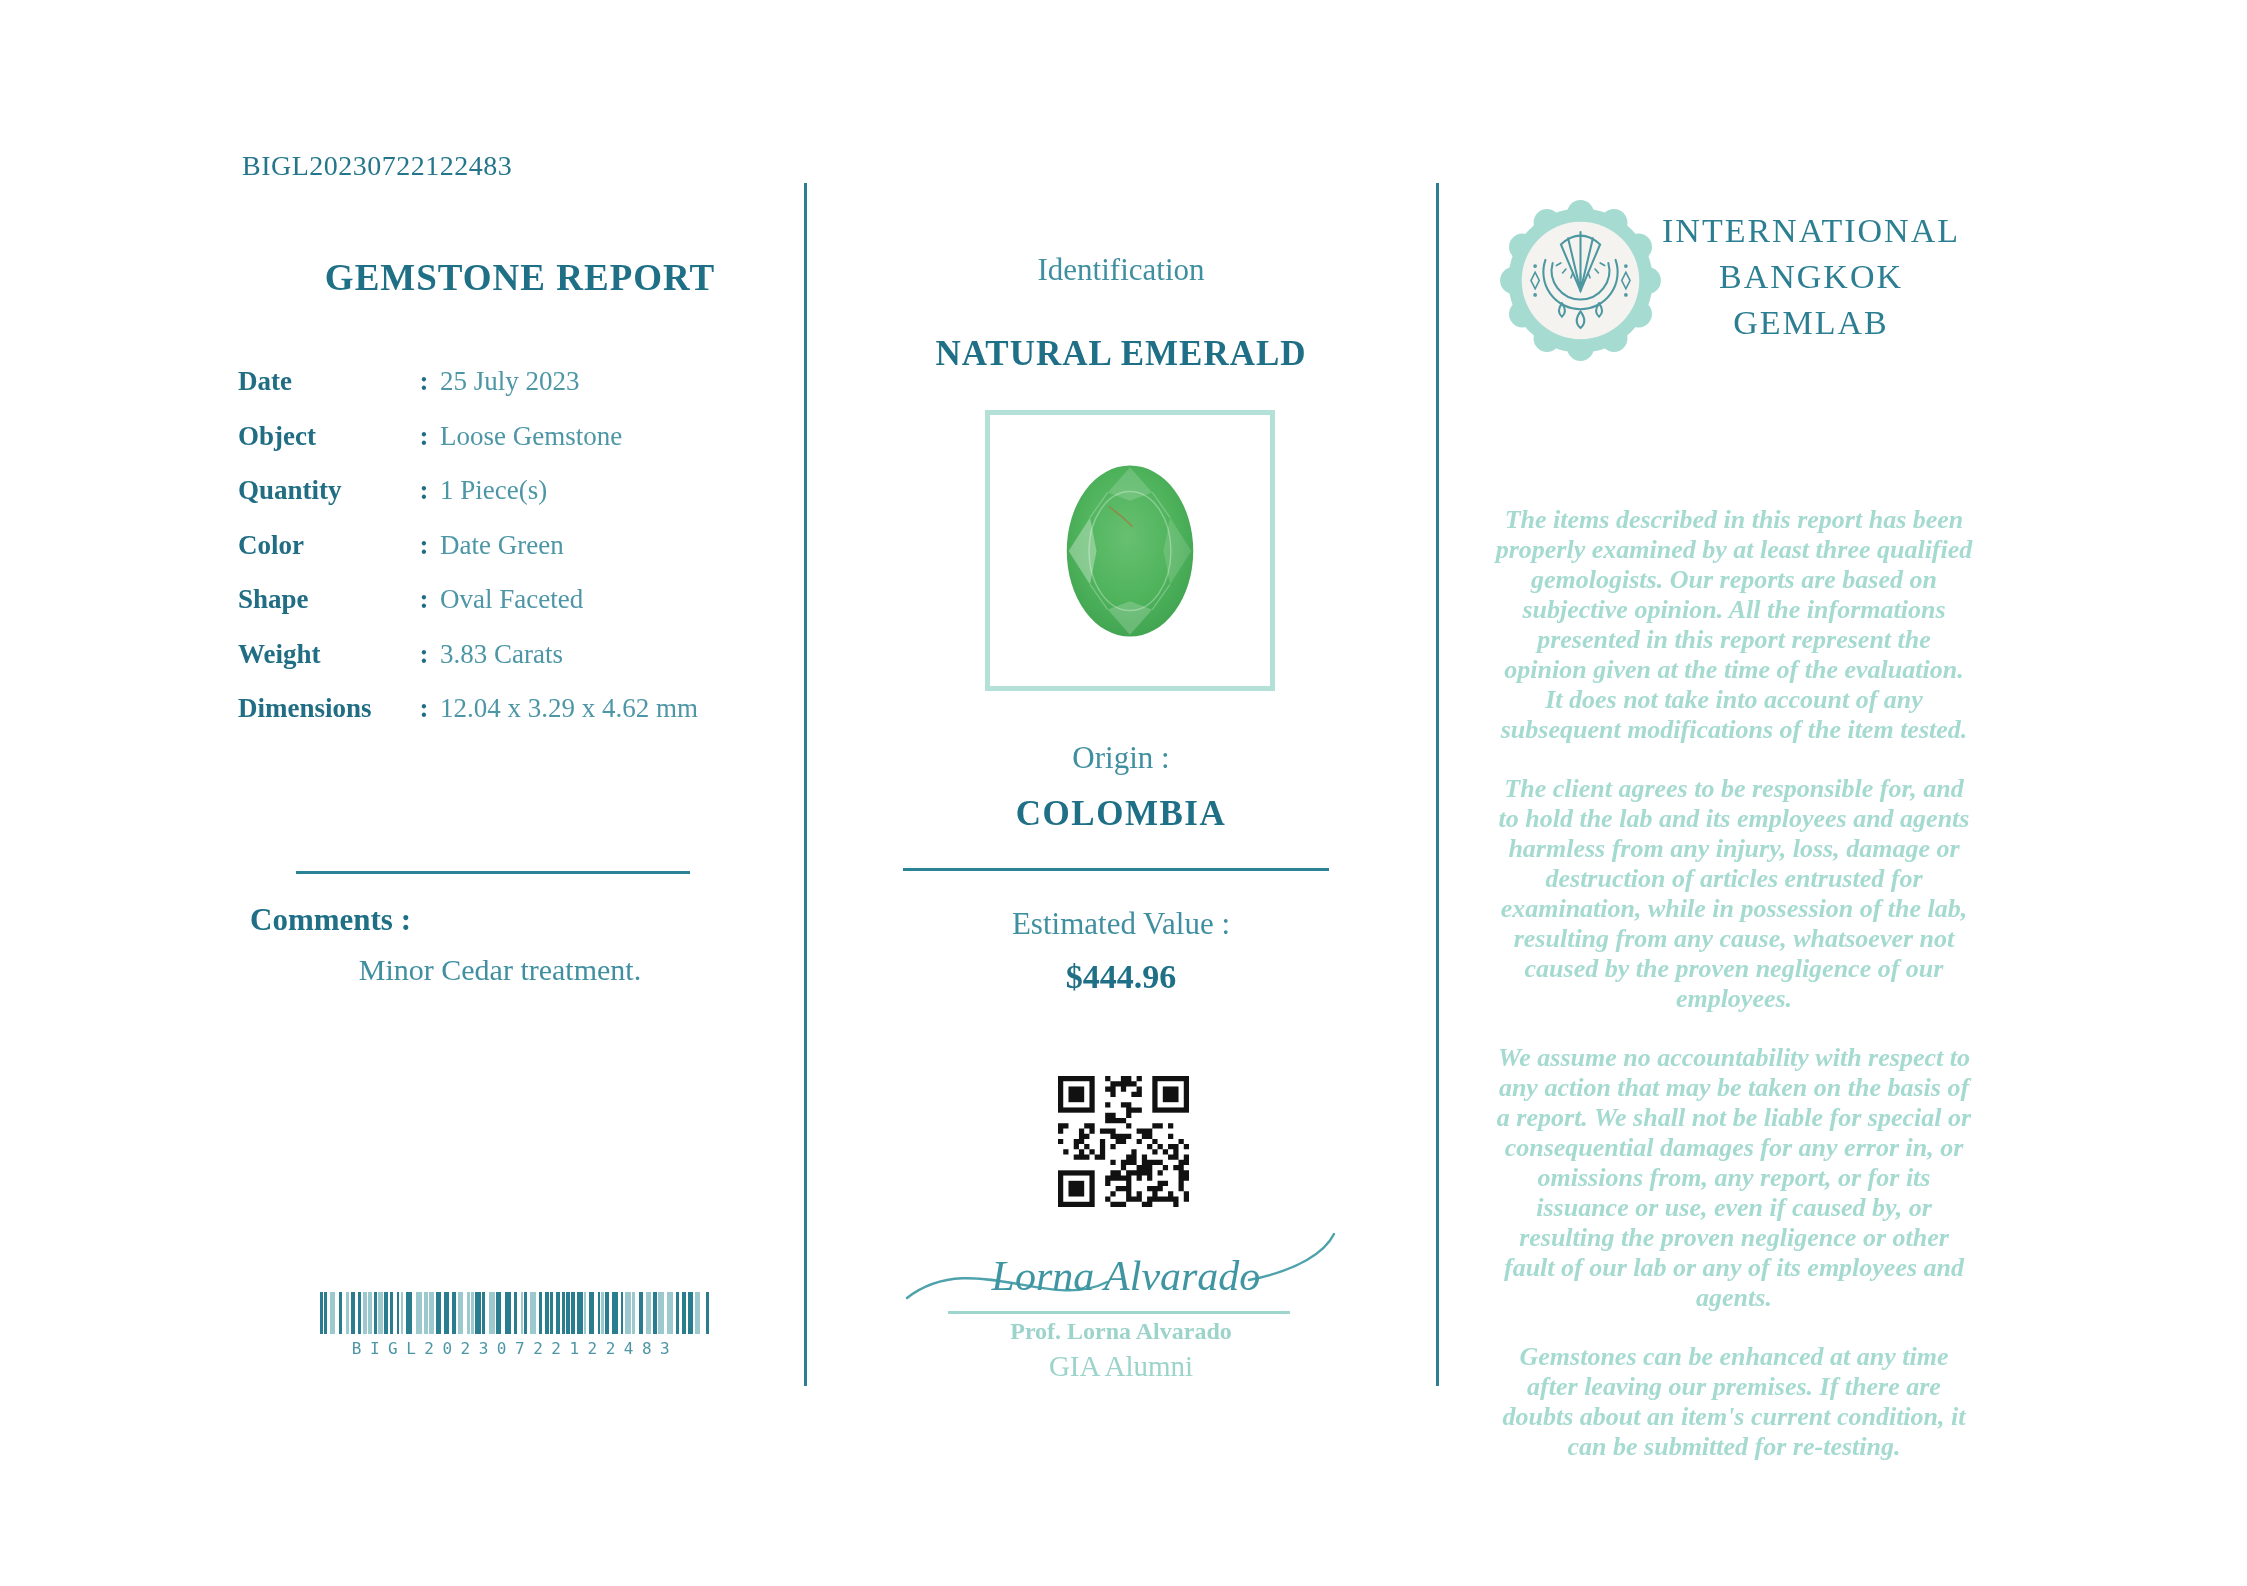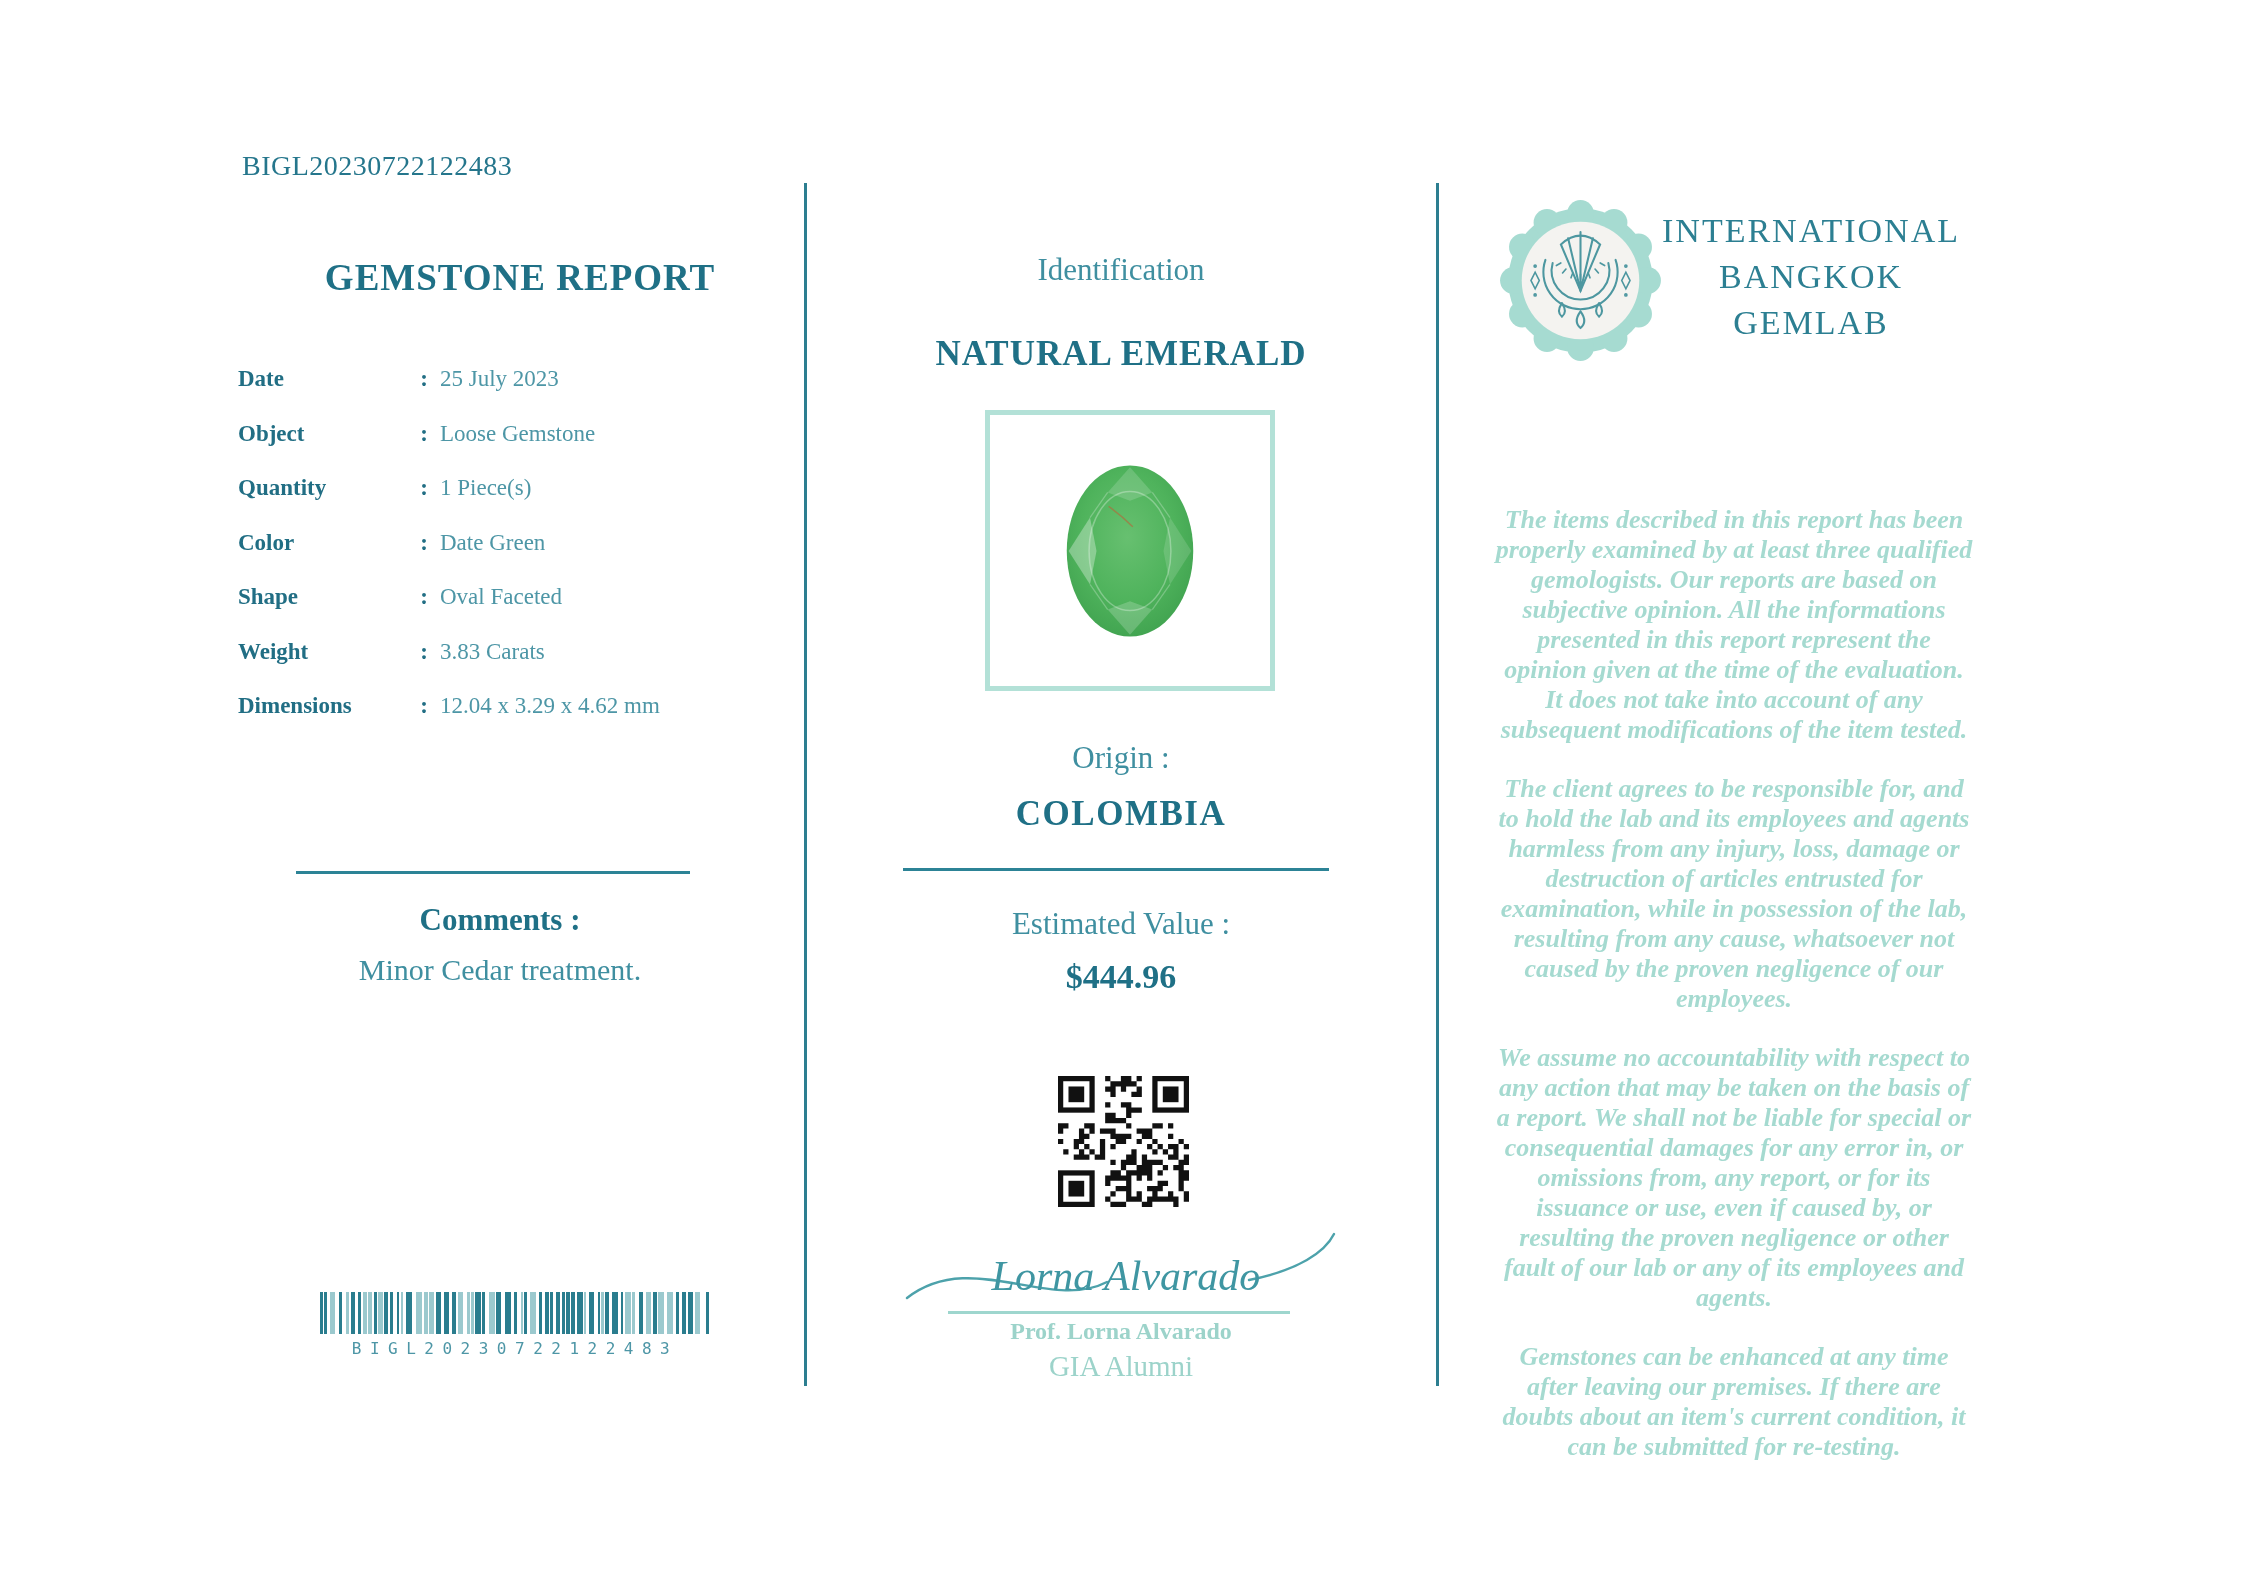--- a/index.html
+++ b/index.html
@@ -10,27 +10,27 @@
 
   
   .vline{position:absolute;top:183px;width:3px;height:1203px;background:#2c7e90}
   .vline1{left:804px}
   .vline2{left:1436px}
 
   
   .report-no{left:242px;top:150px;font-size:28px;color:#25768c;letter-spacing:.5px}
   .left-title{left:250px;top:256px;width:540px;text-align:center;font-size:37px;
               font-weight:bold;color:#1f7086;letter-spacing:1px}
-  .details{left:238px;top:366px;width:570px;font-size:23px}
+  .details{left:238px;top:366px;width:570px;font-size:27px}
   .details .row{display:flex;align-items:flex-start;height:54.5px}
   .details .lbl{width:170px;font-weight:bold;color:#216e84}
   .details .sep{width:32px;text-align:center;font-weight:bold;color:#216e84}
   .details .val{color:#4d96a6}
   .hline-left{left:296px;top:871px;width:394px;height:3px;background:#2c8396}
-  .comments-h{left:250px;top:902px;width:500px;text-align:center;font-weight:bold;
+  .comments-h{left:250px;top:902px;width:500px;text-align:left;font-weight:bold;
               font-size:31px;color:#1f7086}
   .comments-t{left:200px;top:953px;width:600px;text-align:center;font-size:30px;color:#3f8fa0}
   .barcode-wrap{left:320px;top:1292px;width:390px;text-align:center}
   .barcode-text{margin-top:1px;font-family:"DejaVu Sans Mono",monospace;font-size:16px;
                 letter-spacing:8.5px;color:#4d96a6;white-space:nowrap}
 
   
   .mid{position:absolute;left:806px;width:630px;text-align:center}
   .id-h{top:252px;font-size:31px;color:#3f8fa0}
   .id-result{top:334px;font-size:35px;font-weight:bold;color:#1f7086;letter-spacing:1px}

